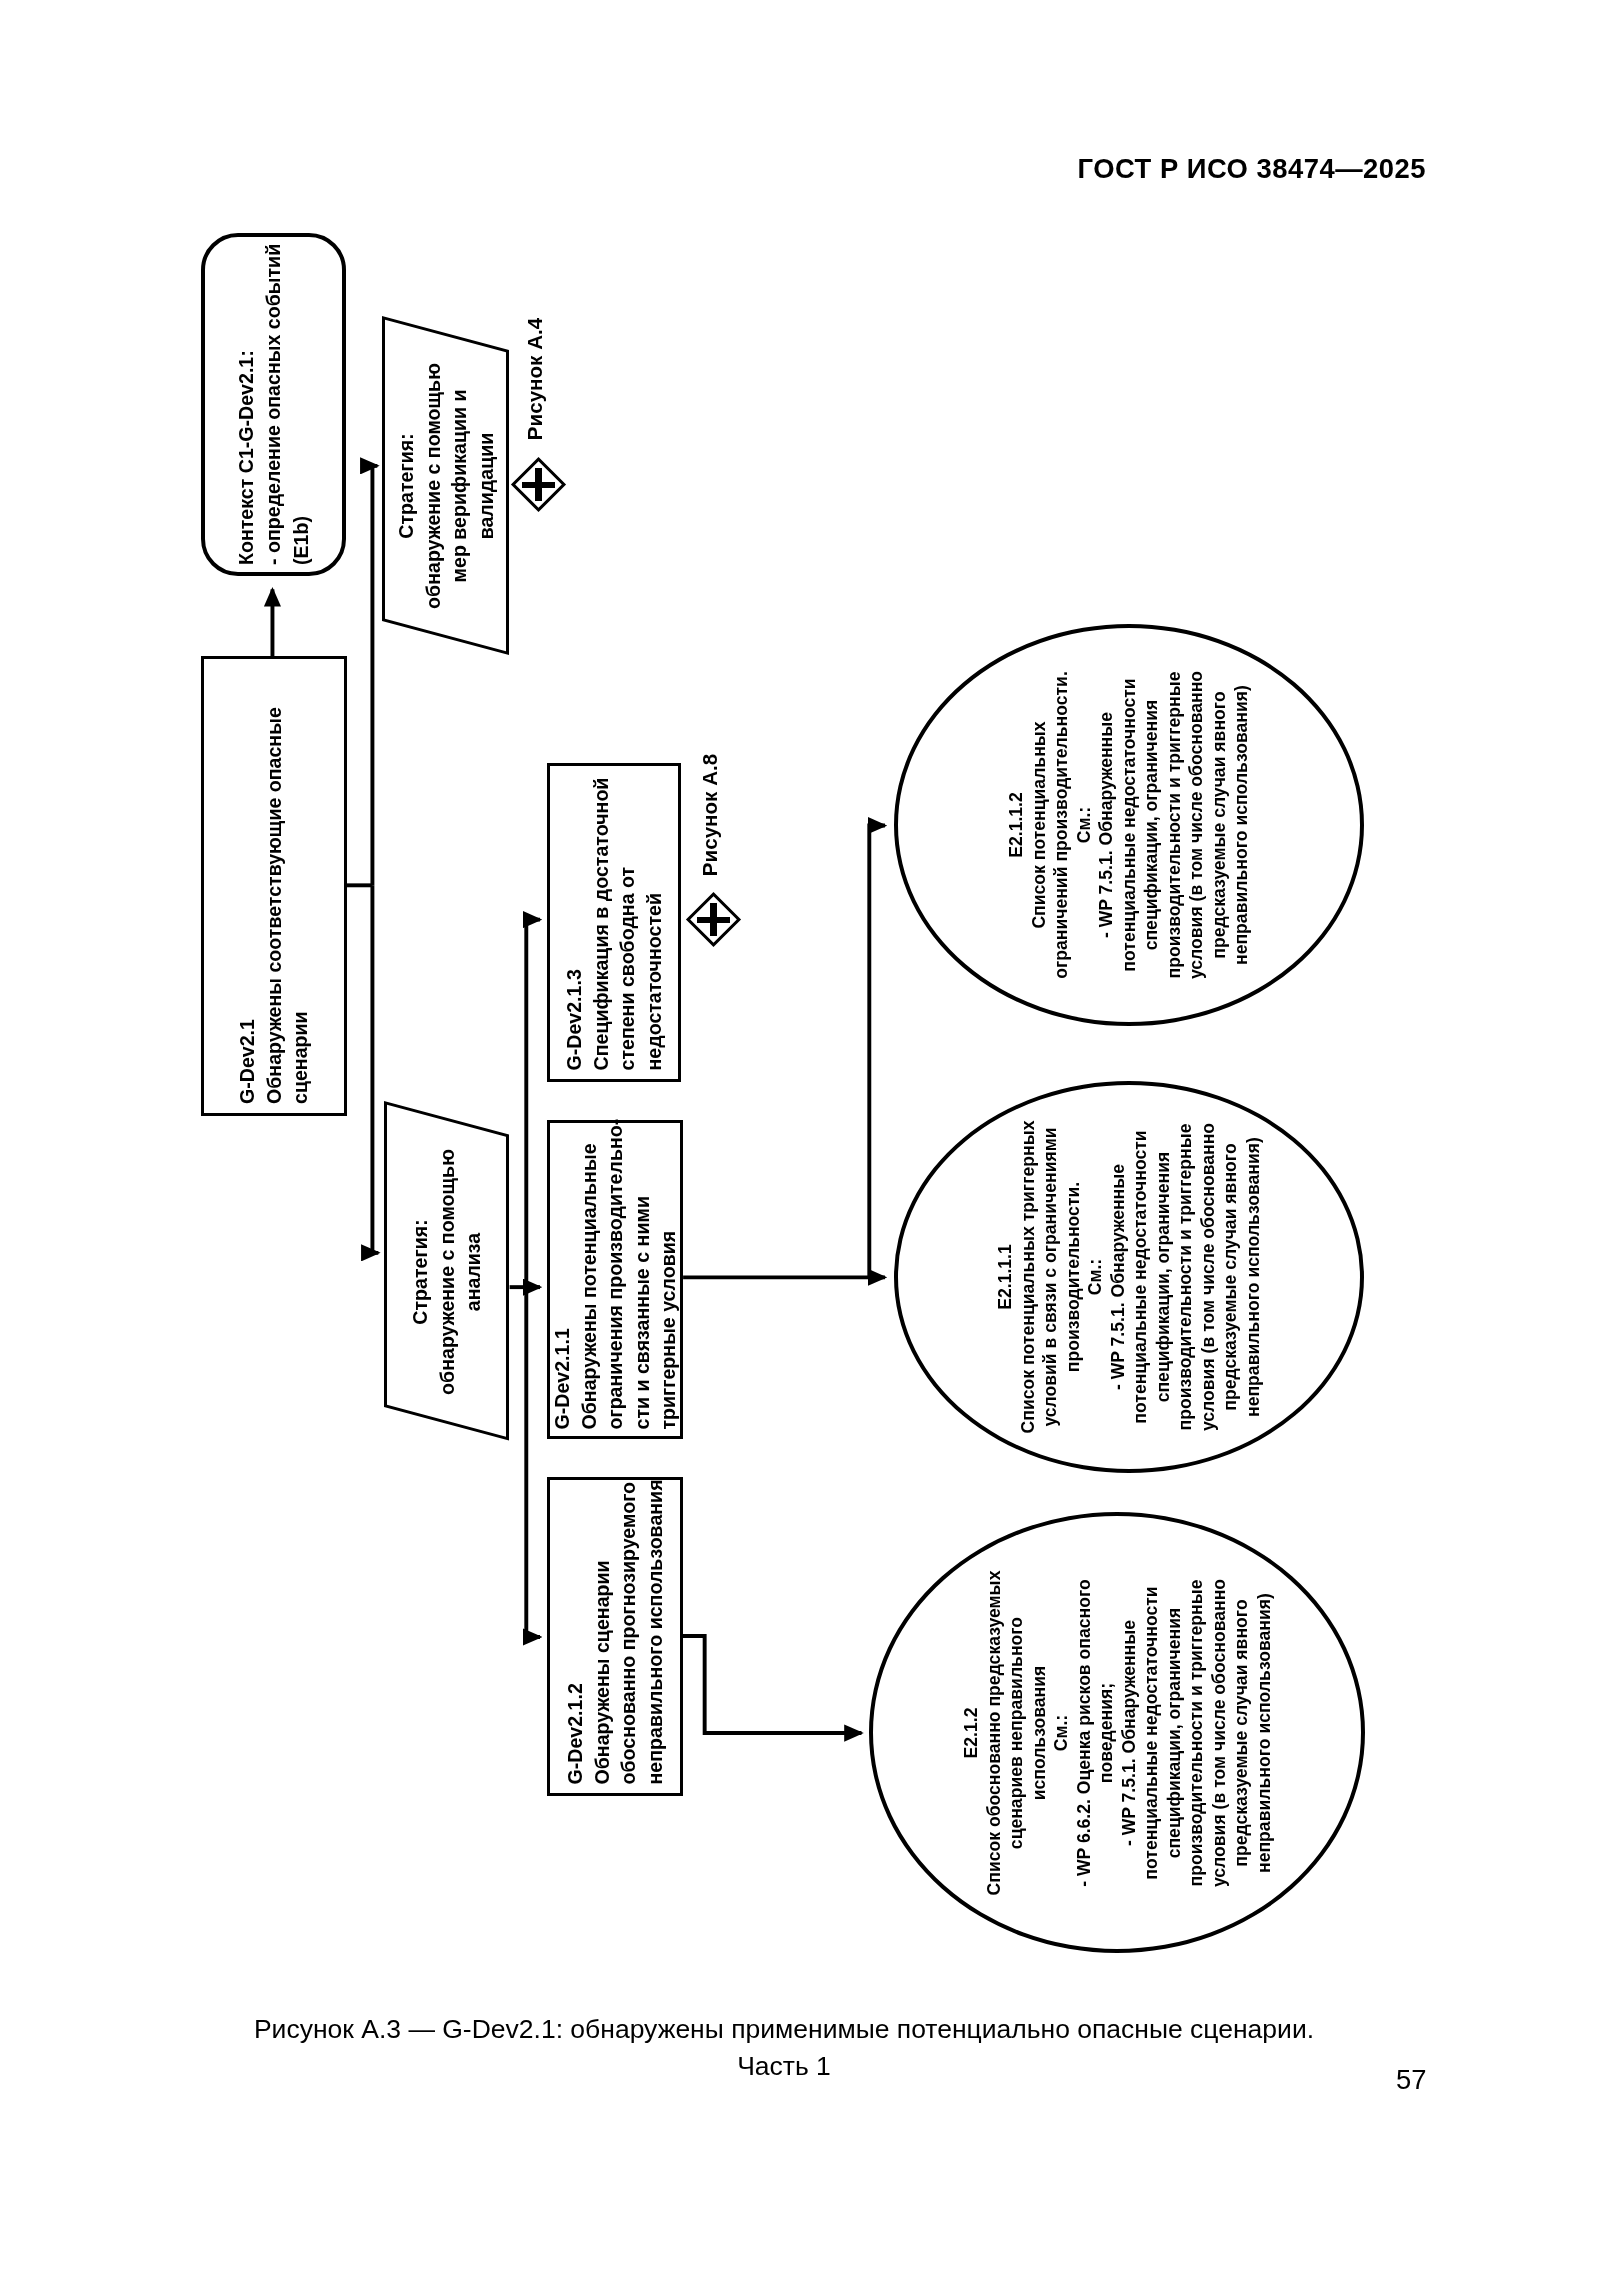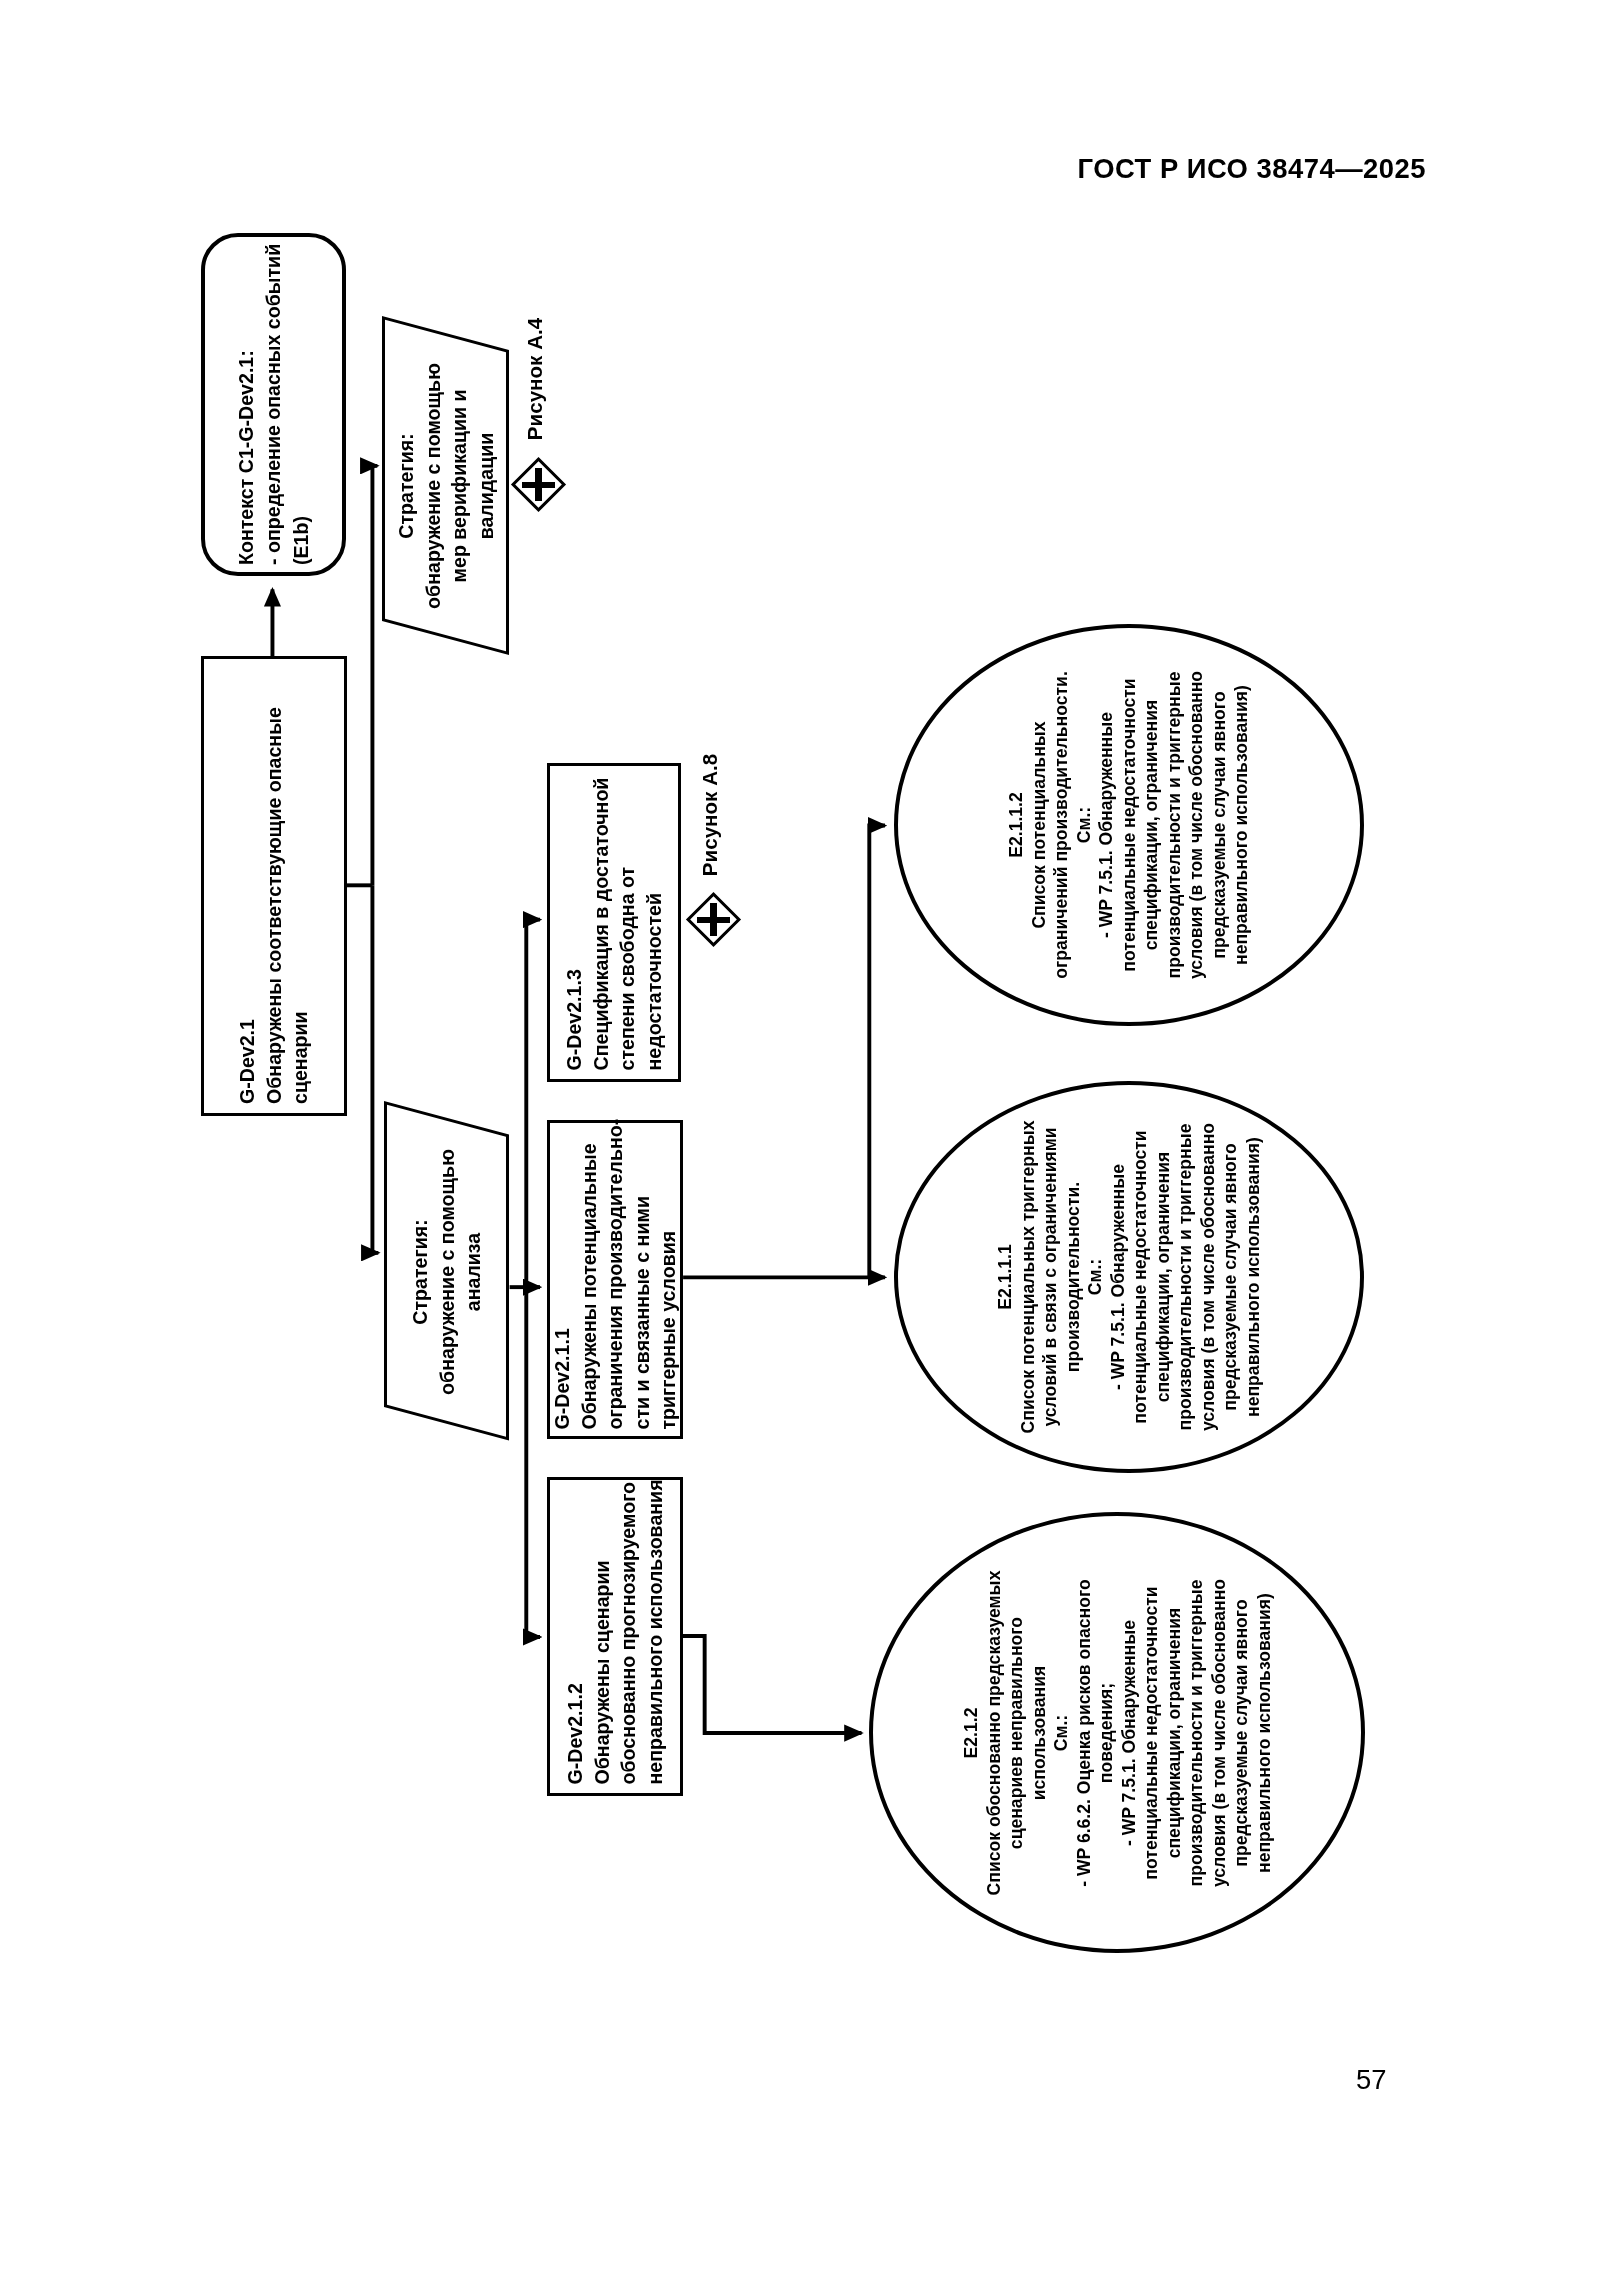--- a/index.html
+++ b/index.html
@@ -8,21 +8,21 @@
     background:#ffffff; overflow:hidden;
     font-family:"Liberation Sans", sans-serif; color:#000;
   }
   .abs { position:absolute; }
 
   
   .header { top:153px; left:980px; width:446px; text-align:right;
             font-size:27.4px; font-weight:bold; letter-spacing:0.5px; }
   .caption { top:2011px; left:98px; width:1372px; text-align:center;
              font-size:26.5px; line-height:37px; white-space:pre; }
-  .pagenum { top:2064px; left:1356px; font-size:27.4px; }
+  .pagenum { top:2064px; left:1396px; font-size:27.4px; }
 
   
   .shape { position:absolute; box-sizing:border-box; border:3.9px solid #000; background:#fff; }
   .ctx   { border-width:4.9px; border-radius:37px; }
   .ellipse { border-width:4.9px; border-radius:50%; }
   .par   { transform:skewY(15deg); transform-origin:0 0; }
 
   
   .rbox  { position:absolute; pointer-events:none; }
   .rot   { position:absolute; left:50%; top:50%;
@@ -41,20 +41,22 @@
   .plus-v { position:absolute; width:6.9px; height:33px; background:#000; }
 
   svg.wires { position:absolute; left:0; top:0; }
 </style>
 </head>
 <body>
 
 <div class="page">
 
   <div class="abs header">ГОСТ Р ИСО 38474—2025</div>
+  <div class="abs caption">Рисунок А.3 — G-Dev2.1: обнаружены применимые потенциально опасные сценарии.
+Часть 1</div>
   <div class="abs pagenum">57</div>
 
   <svg class="wires" width="1621" height="2293" viewBox="0 0 1654 2339">
     <defs>
       <marker id="arr" markerWidth="5" markerHeight="4.4" refX="4.4" refY="2.2" orient="auto" markerUnits="strokeWidth">
         <path d="M0,0 L5,2.2 L0,4.4 Z" fill="#000"></path>
       </marker>
     </defs>
     <g stroke="#000" stroke-width="4" fill="none">
       <path d="M278 669 L278 601" marker-end="url(#arr)"></path>

